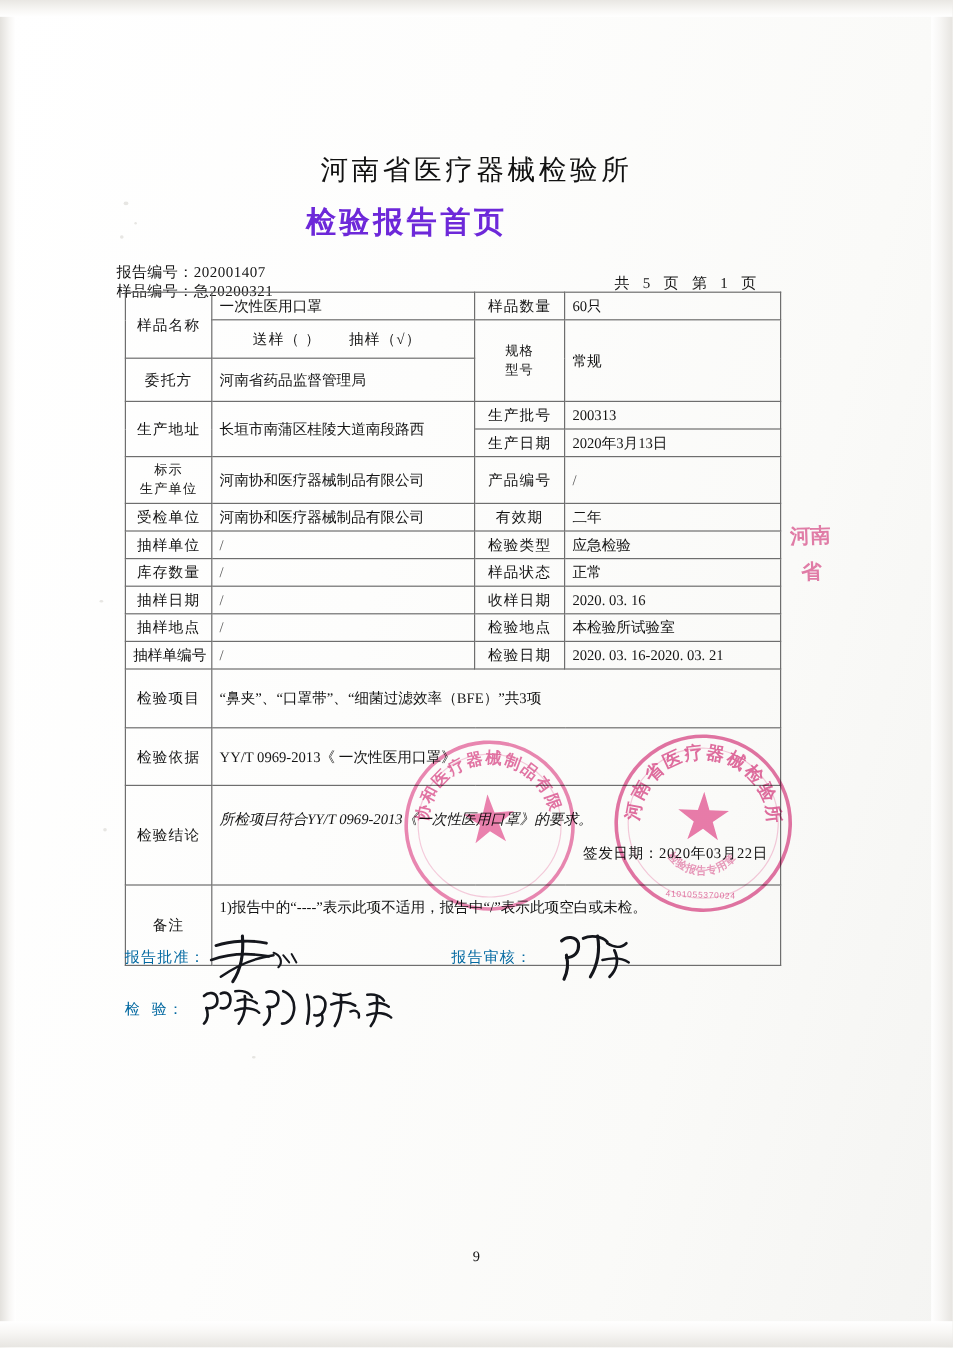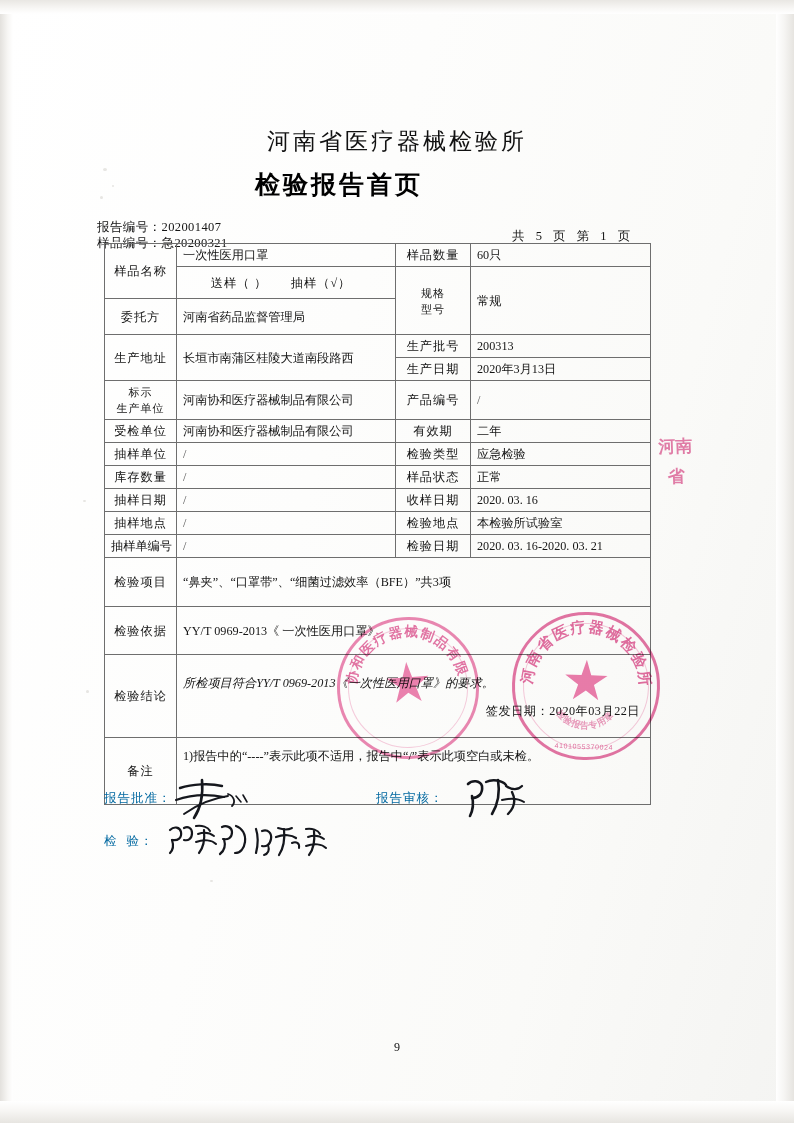--- a/index.html
+++ b/index.html
@@ -51,21 +51,21 @@
     color: #111;
   }
   .doc-title-2 {
     position: absolute;
     left: 0; top: 168px;
     width: 678px;
     text-align: center;
     font-size: 25px;
     font-weight: bold;
     letter-spacing: 3px;
-    color: #000000;
+    color: #6d28d9;
   }
 
   .meta-left {
     position: absolute;
     left: 97px; top: 219px;
     font-size: 12.5px;
     line-height: 16px;
     letter-spacing: .4px;
     color: #151515;
   }

